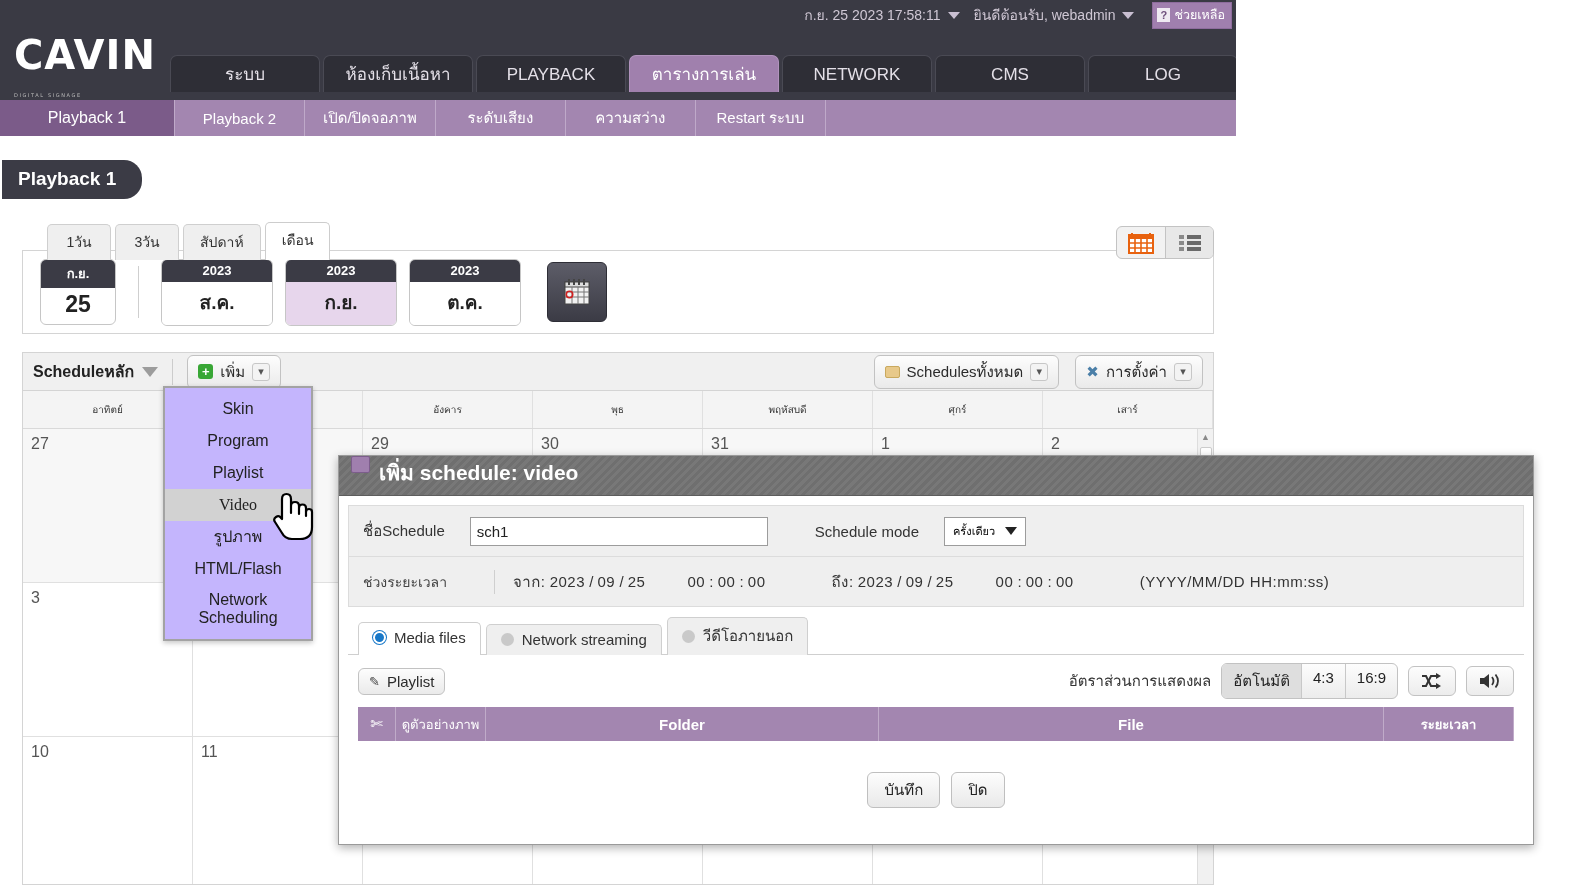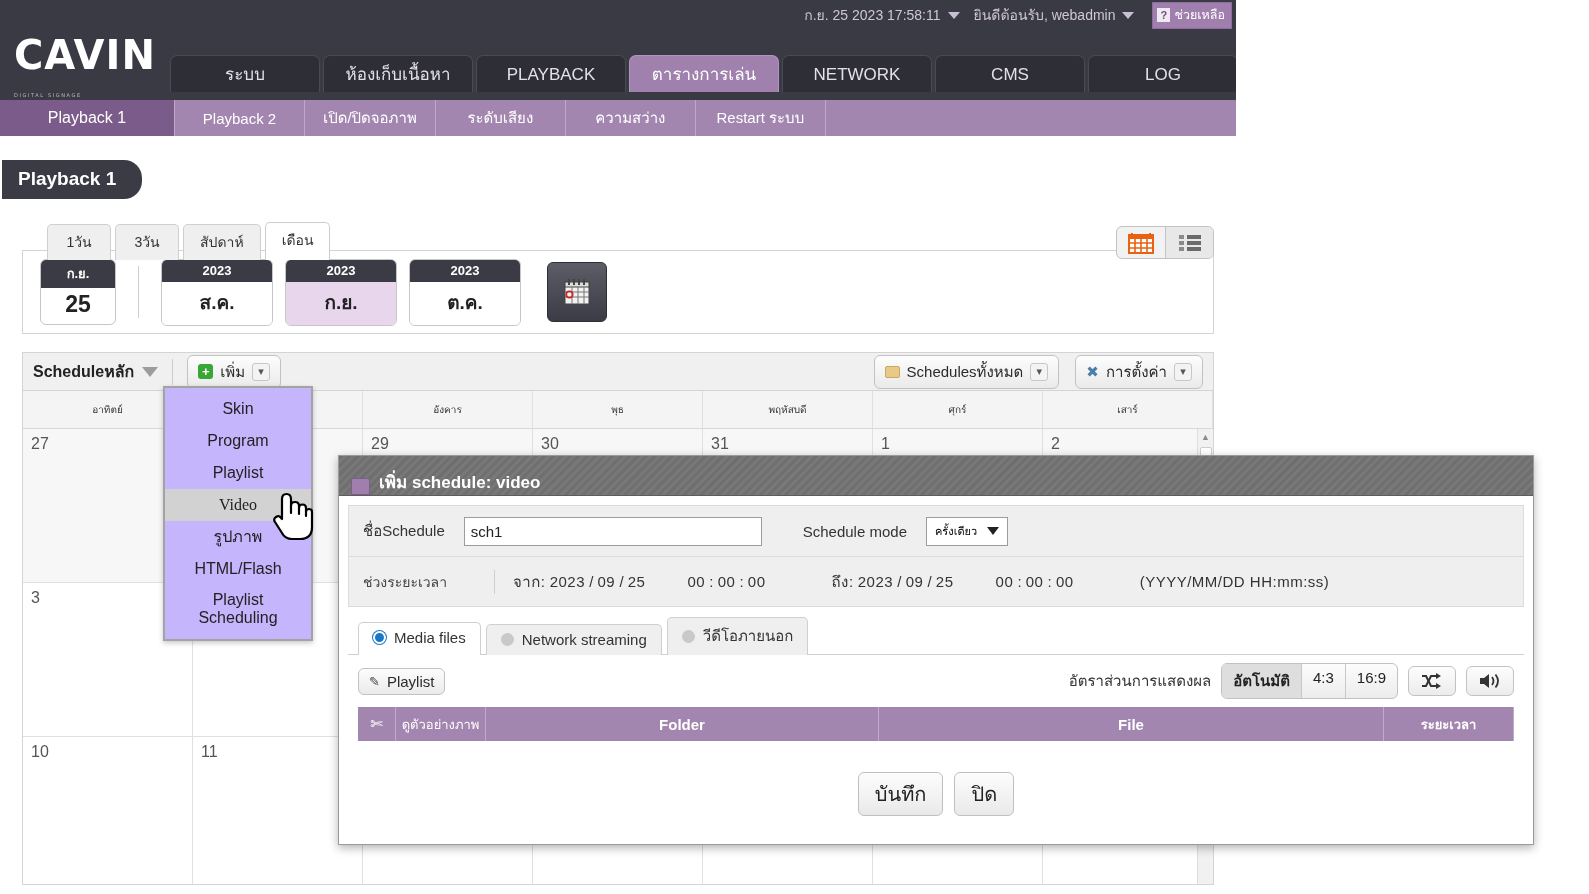--- a/index.html
+++ b/index.html
@@ -178,29 +178,29 @@
   .cursor-hand { position:absolute; left:270px; top:489px; z-index:40; pointer-events:none; }
 
   
   .modal {
     position:absolute; left:338px; top:455px; width:1196px; height:390px;
     background:#fff; border:1px solid #9a9a9a; z-index:20;
     box-shadow:0 3px 9px rgba(0,0,0,.3);
   }
   .modal-title {
     height:40px; background:repeating-linear-gradient(135deg,#6f6f6f,#6f6f6f 3px,#787878 3px,#787878 6px);
-    display:flex; align-items:flex-end; gap:9px; padding-left:12px;
-    color:#fff; font-size:17px; font-weight:bold;
+    display:flex; align-items:flex-start; gap:9px; padding-left:12px;
+    color:#fff; font-size:21px; font-weight:bold;
     border-bottom:1px solid #5d5d5d;
   }
   .film-ico { width:19px;height:17px;background:#a07fae;border:1px solid #7c5d8b;border-radius:2px; display:inline-block;}
 
   .modal-body { padding:9px 9px 0; }
   .field-box { background:#efefef; border:1px solid #dcdcdc; }
-  .row1 { display:flex; align-items:center; height:50px; padding:0 14px; gap:19px; }
+  .row1 { display:flex; align-items:center; height:50px; padding:0 14px; gap:25px; }
   .lbl { font-size:15px; color:#333; white-space:nowrap; }
   .txt-input {
     width:298px; height:29px; border:1px solid #9c9c9c; background:#fff;
     font-size:15px; padding:2px 6px; font-family:"Liberation Sans", sans-serif; color:#222;
   }
   .sel-box {
     border:1px solid #9c9c9c; background:#fff; font-size:11px; padding:3px 8px;
     display:inline-flex; align-items:center; gap:10px; cursor:pointer; height:29px;
   }
   .sel-arrow { width:0;height:0;border-left:6px solid transparent;border-right:6px solid transparent;border-top:8px solid #222;}
@@ -224,42 +224,42 @@
   .mtab-panel { border-top:1px solid #cfcfcf; margin-top:-1px; padding:8px 10px 0; }
   .opt-row { display:flex; align-items:center; }
   .pencil-ico { font-size:13px; color:#444; }
   .ratio-right { margin-left:auto; display:flex; align-items:center; gap:10px; }
   .seg {
     display:inline-flex; border:1px solid #c2c2c2; border-radius:6px; overflow:hidden;
     background:linear-gradient(#fdfdfd,#ececec);
   }
   .seg div { padding:5px 11px; font-size:15px; color:#222; cursor:pointer; border-right:1px solid #c8c8c8; }
   .seg div:last-child { border-right:none; }
-  .seg div.on { background:#dedede; font-weight:bold; }
+  .seg div.on { background:#dedede; font-weight:normal; }
   .ico-btn {
     width:48px;height:30px; border:1px solid #c2c2c2; border-radius:6px;
     background:linear-gradient(#fdfdfd,#ececec);
     display:flex;align-items:center;justify-content:center; cursor:pointer; font-size:16px; color:#333;
   }
 
   .mtable-head {
     display:flex; background:#a386b0; color:#fff; height:34px; margin-top:8px;
     font-size:15px; font-weight:bold;
   }
   .mtable-head div { display:flex;align-items:center;justify-content:center;border-right:1px solid #c0abc9;}
   .mth-x { width:38px; }
   .mth-prev { width:90px; font-size:13px; font-weight:normal;}
   .mth-folder { flex:1.05; }
   .mth-file { flex:1.35; }
   .mth-dur { width:130px; border-right:none; font-size:13px;}
 
   .modal-foot { display:flex; align-items:center; justify-content:center; gap:11px; margin-top:31px; }
   .foot-btn {
     background:linear-gradient(#fdfdfd,#e9e9e9); border:1px solid #bfbfbf; border-radius:6px;
-    padding:5px 16px; font-size:20px; color:#222; cursor:pointer;
+    padding:5px 16px; font-size:15px; color:#222; cursor:pointer;
   }
 
   
   .right-blank { position:absolute; left:1236px; top:0; width:353px; height:136px; background:#fff; }
 </style>
 </head>
 <body>
 <div id="root">
 
 <div class="app-shell">
@@ -467,21 +467,21 @@
   </div>
 </div>
 
 <div class="add-menu">
   <div class="mi"><span>Skin</span></div>
   <div class="mi"><span>Program</span></div>
   <div class="mi"><span>Playlist</span></div>
   <div class="mi hover"><span>Video</span></div>
   <div class="mi"><span>รูปภาพ</span></div>
   <div class="mi"><span>HTML/Flash</span></div>
-  <div class="mi"><span>Playlist Scheduling</span></div>
+  <div class="mi"><span>Network Scheduling</span></div>
 </div>
 
 <div class="cursor-hand">
   <svg width="44" height="54" viewBox="0 0 44 54">
     <path d="M12 30 L12 10 Q12 5 16.5 5 Q21 5 21 10 L21 24 L21 17 Q21 13 25 13 Q29 13 29 17 L29 25 L29 19 Q29 15.5 32.5 15.5 Q36 15.5 36 19 L36 27 L36 23 Q36 20 39 20 Q42 20 42 23 L42 38 Q42 50 30 50 L22 50 Q15 50 12 44 L5 33 Q3 30 6 28 Q9 26 11 29 Z" fill="#ffffff" stroke="#000000" stroke-width="2.2" stroke-linejoin="round"></path>
   </svg>
 </div>
 
 <div class="modal">
   <div class="modal-title">

